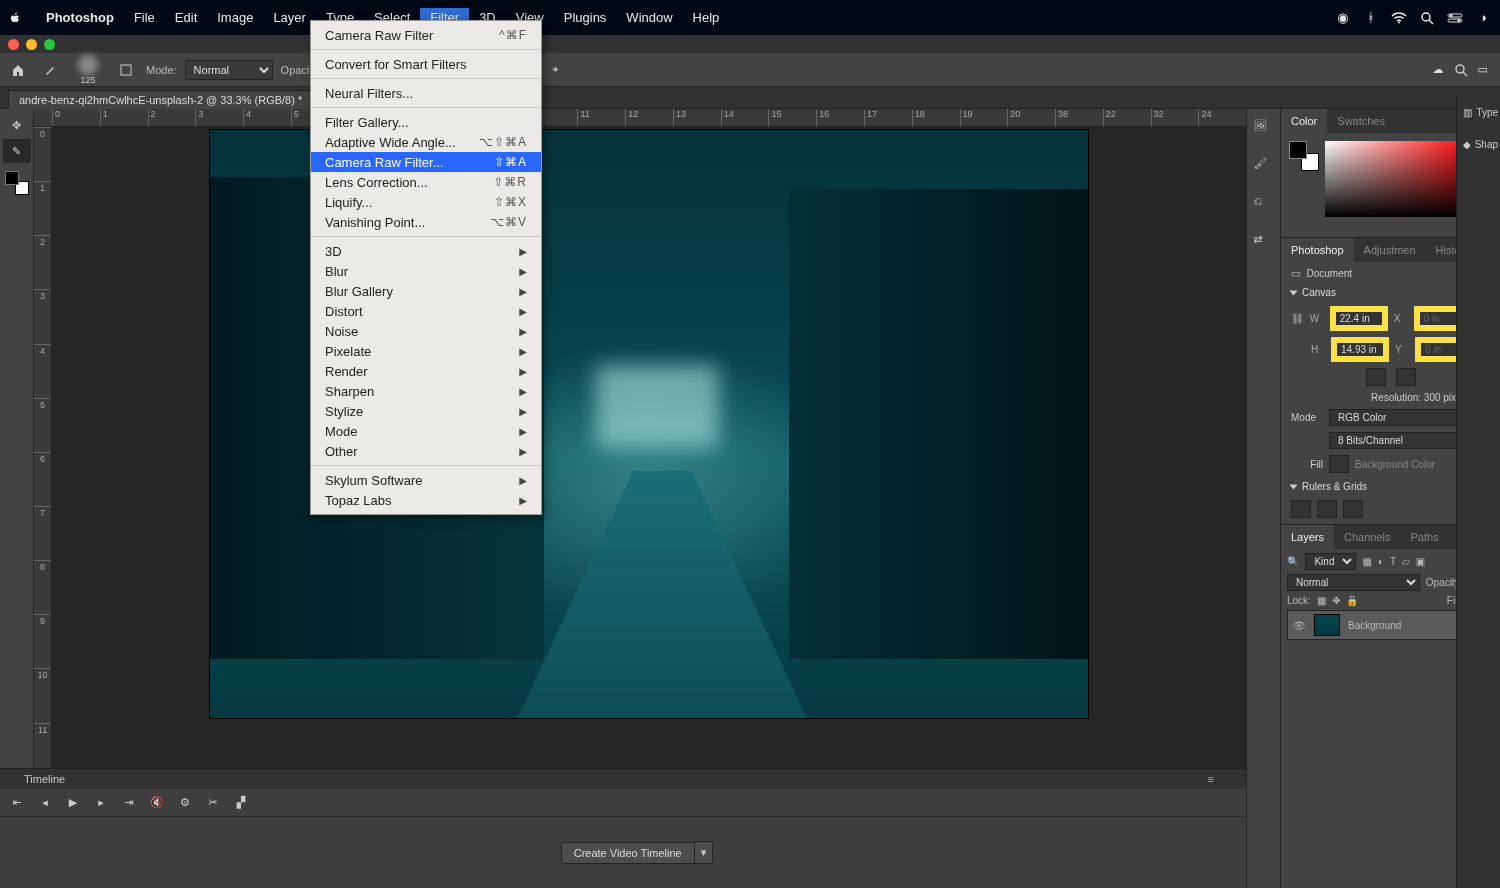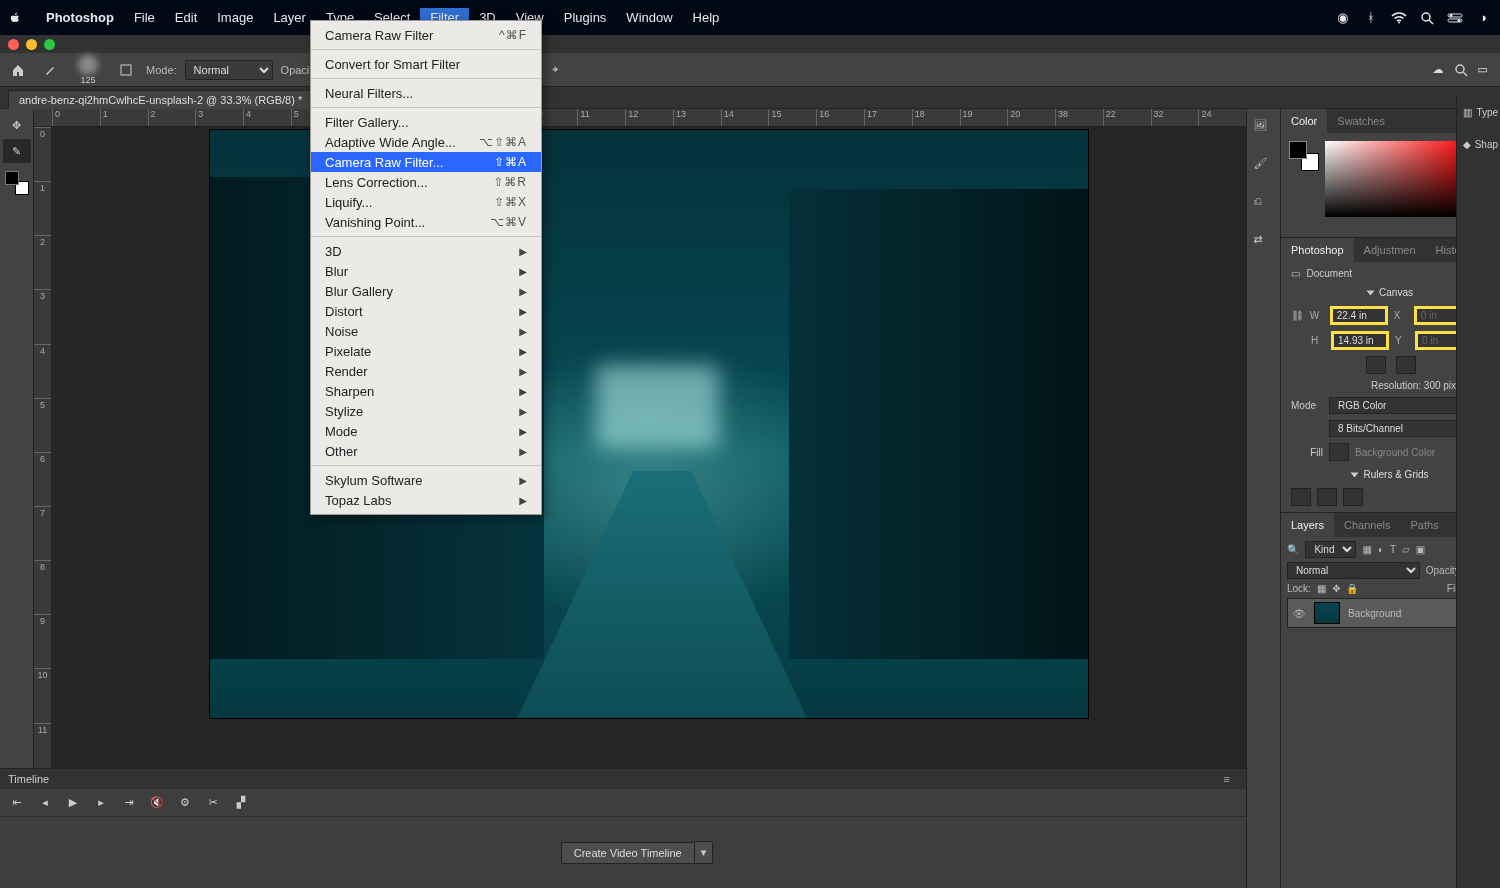--- a/index.html
+++ b/index.html
@@ -80,37 +80,37 @@
 .colorbody{height:104px;position:relative;display:flex;padding:8px;gap:6px;}
 .fgbg2{position:relative;width:30px;height:30px;}
 .fgbg2 .b{position:absolute;right:0;bottom:0;width:18px;height:18px;background:#fff;border:1px solid #000;}
 .fgbg2 .f{position:absolute;left:0;top:0;width:18px;height:18px;background:#000;border:1px solid #888;}
 .satbox{flex:1;height:76px;background:linear-gradient(to bottom, transparent, #000), linear-gradient(to right,#fff,#f00);position:relative;}
 .huebar{width:14px;height:76px;background:linear-gradient(to bottom,#f00,#ff0,#0f0,#0ff,#00f,#f0f,#f00);}
 
 .propsbody{padding:6px 10px;font-size:10px;color:#ccc;display:flex;flex-direction:column;gap:6px;}
 .proprow{display:flex;align-items:center;gap:6px;}
 .proplabel{width:14px;color:#aaa;}
-.propval{background:#333;border:3px solid #fde047;padding:1px 4px;width:58px;color:#ddd;}
-.propsec{display:flex;align-items:center;gap:6px;color:#ddd;margin:2px 0;justify-content:center;}
+.propval{background:#333;border:6px solid #fde047;padding:1px 4px;width:58px;color:#ddd;}
+.propsec{display:flex;align-items:center;gap:6px;color:#ddd;margin:2px 0;}
 .propsec::before{content:"";width:0;height:0;border-top:4px solid transparent;border-bottom:4px solid transparent;border-left:5px solid #ccc;transform:rotate(90deg);}
 .chip{width:20px;height:18px;background:#333;border:1px solid #222;}
 .modesel{background:#333;border:1px solid #222;color:#ddd;font-size:10px;padding:1px 4px;flex:1;}
 
 .layersbody{padding:4px 6px;font-size:10px;color:#bbb;display:flex;flex-direction:column;gap:4px;height:200px;}
 .lrow{display:flex;align-items:center;gap:6px;}
 .lsel{background:#333;border:1px solid #222;color:#ddd;font-size:10px;padding:1px 4px;}
 .layer{display:flex;align-items:center;gap:8px;background:#5a5a5a;padding:3px 4px;border:1px solid #222;}
 .eye{width:14px;text-align:center;}
 .thumb{width:26px;height:22px;background:linear-gradient(#06454f,#053840);border:1px solid #000;}
 .lock{margin-left:auto;}
 
 
 .timeline{position:absolute;left:0;right:254px;bottom:0;height:120px;background:#3e3e3e;border-top:1px solid #222;display:flex;flex-direction:column;}
-.tlhead{height:20px;background:#323232;display:flex;align-items:center;padding:0 8px;font-size:11px;}
+.tlhead{height:20px;background:#323232;display:flex;align-items:center;padding:0 24px;font-size:11px;}
 .tlctrl{height:28px;display:flex;align-items:center;gap:14px;padding:0 10px;border-bottom:1px solid #2c2c2c;}
 .tlctrl .b{width:14px;height:14px;display:flex;align-items:center;justify-content:center;}
 .tlmain{flex:1;display:flex;align-items:center;justify-content:center;padding-left:28px;}
 .cvbtn{display:flex;align-items:center;}
 .cvbtn .m{background:#4d4d4d;border:1px solid #222;padding:4px 12px;font-size:11px;color:#ddd;border-radius:2px 0 0 2px;}
 .cvbtn .d{background:#4d4d4d;border:1px solid #222;border-left:none;padding:4px 6px;border-radius:0 2px 2px 0;}
 
 
 .farright{width:44px;background:#323232;border-left:1px solid #222;display:flex;flex-direction:column;padding-top:6px;gap:8px;position:absolute;right:0;top:94px;bottom:0;}
 .fr-item{height:24px;display:flex;align-items:center;padding-left:6px;font-size:10px;color:#ccc;gap:4px;}
@@ -455,21 +455,21 @@
   </div>
 </div>
 
 <div class="ddmenu" id="filterMenu">
     <div class="ddrow">
       <span>Camera Raw Filter</span>
       <span class="sc">^⌘F</span>
     </div>
     <div class="ddrow sep"></div>
     <div class="ddrow">
-      <span>Convert for Smart Filter</span>
+      <span>Convert for Smart Filters</span>
     </div>
     <div class="ddrow sep"></div>
     <div class="ddrow">
       <span>Neural Filters...</span>
     </div>
     <div class="ddrow sep"></div>
     <div class="ddrow">
       <span>Filter Gallery...</span>
     </div>
     <div class="ddrow">

